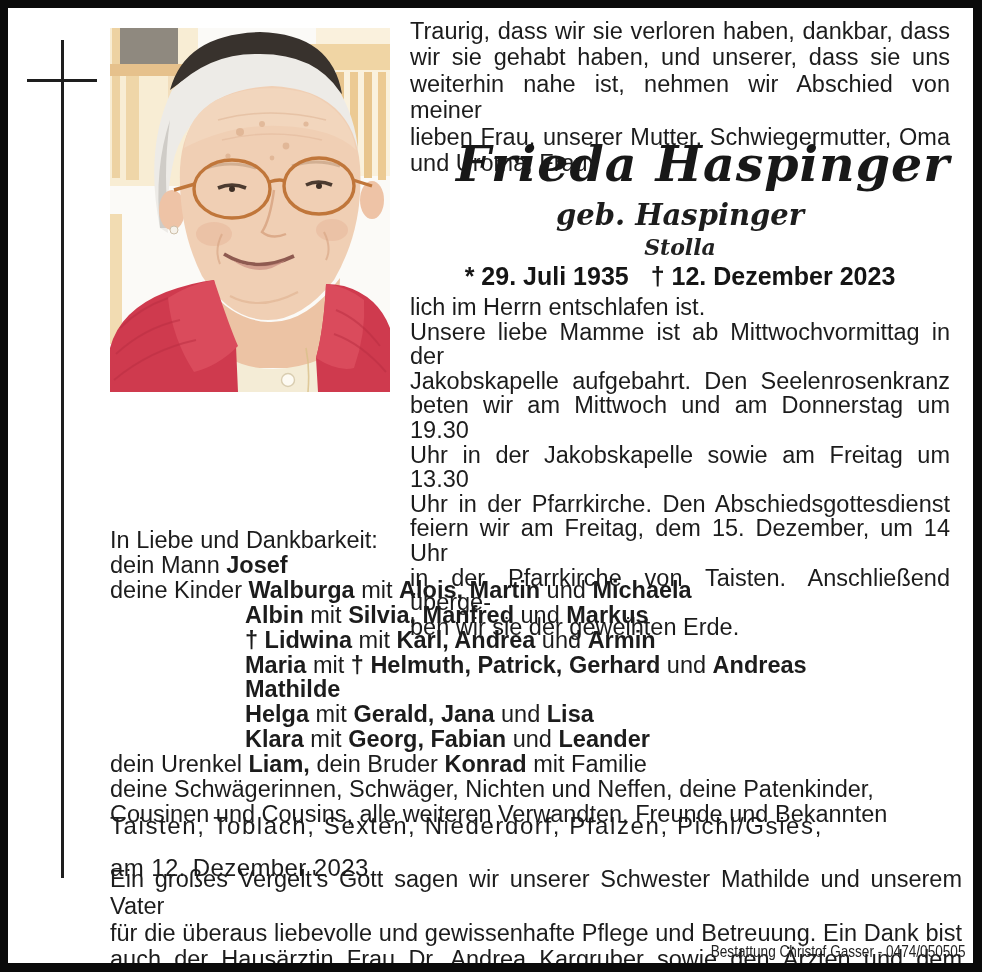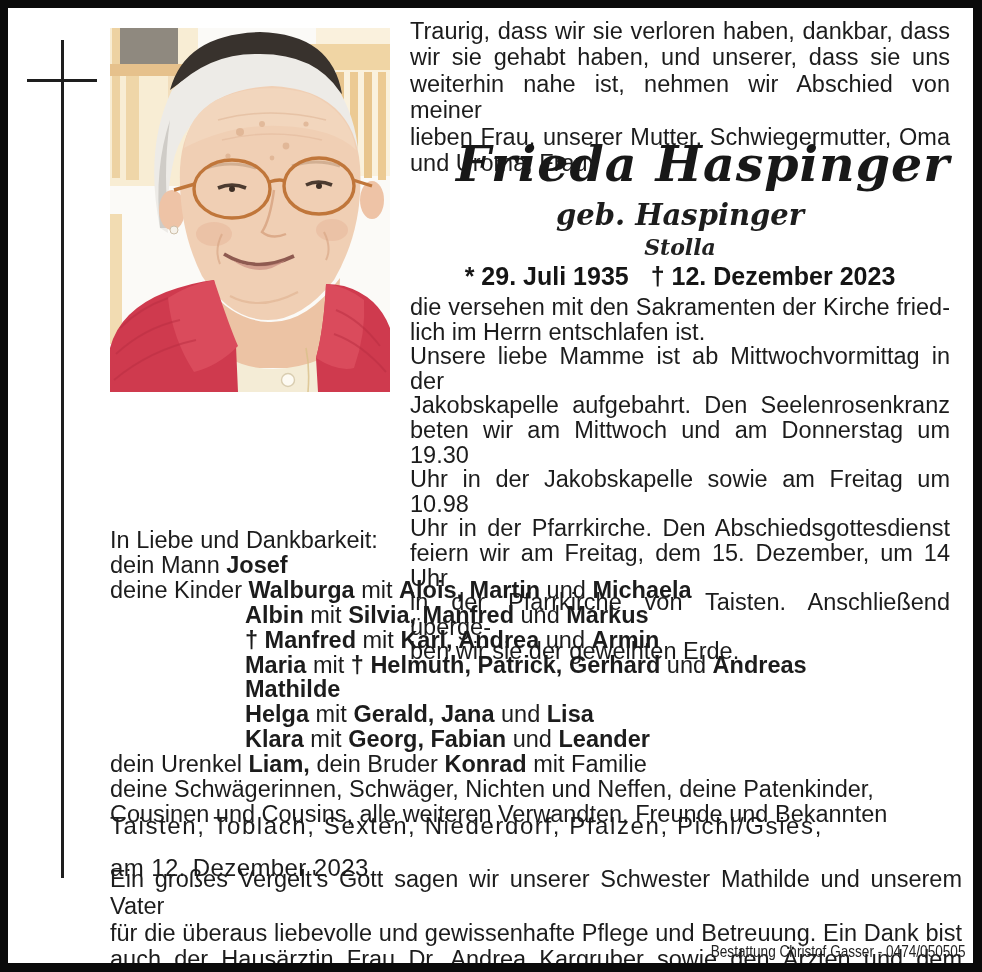--- a/index.html
+++ b/index.html
@@ -177,39 +177,38 @@
   <h1 class="abs name">Frieda Haspinger</h1>
   <div class="abs maiden">geb. Haspinger</div>
   <div class="abs vulgo">Stolla</div>
 
   <div class="abs dates">
     <span>* 29. Juli 1935</span>
     <span>† 12. Dezember 2023</span>
   </div>
 
   <div class="abs announce">
-      <div class="line just"><span>die versehen mit den Sakramenten der Kirche fried-</span></div>
       <div class="line"><span>lich im Herrn entschlafen ist.</span></div>
       <div class="line just"><span>Unsere liebe Mamme ist ab Mittwochvormittag in der</span></div>
       <div class="line just"><span>Jakobskapelle aufgebahrt. Den Seelenrosenkranz</span></div>
       <div class="line just"><span>beten wir am Mittwoch und am Donnerstag um 19.30</span></div>
-      <div class="line just"><span>Uhr in der Jakobskapelle sowie am Freitag um 10.98</span></div>
+      <div class="line just"><span>Uhr in der Jakobskapelle sowie am Freitag um 13.30</span></div>
       <div class="line just"><span>Uhr in der Pfarrkirche. Den Abschiedsgottesdienst</span></div>
       <div class="line just"><span>feiern wir am Freitag, dem 15. Dezember, um 14 Uhr</span></div>
       <div class="line just"><span>in der Pfarrkirche von Taisten. Anschließend überge-</span></div>
       <div class="line"><span>ben wir sie der geweihten Erde.</span></div>
     </div>
 
 
   <div class="abs family">
       <div class="line"><span>In Liebe und Dankbarkeit:</span></div>
       <div class="line"><span>dein Mann </span><span class="b">Josef</span></div>
       <div class="line"><span>deine Kinder </span><span class="b">Walburga</span><span> mit </span><span class="b">Alois, Martin</span><span> und </span><span class="b">Michaela</span></div>
       <div class="line ind"><span class="b">Albin</span><span> mit </span><span class="b">Silvia, Manfred</span><span> und </span><span class="b">Markus</span></div>
-      <div class="line ind"><span class="b">† Manfred</span><span> mit </span><span class="b">Karl, Andrea</span><span> und </span><span class="b">Armin</span></div>
+      <div class="line ind"><span class="b">† Lidwina</span><span> mit </span><span class="b">Karl, Andrea</span><span> und </span><span class="b">Armin</span></div>
       <div class="line ind"><span class="b">Maria</span><span> mit </span><span class="b">† Helmuth, Patrick, Gerhard</span><span> und </span><span class="b">Andreas</span></div>
       <div class="line ind"><span class="b">Mathilde</span></div>
       <div class="line ind"><span class="b">Helga</span><span> mit </span><span class="b">Gerald, Jana</span><span> und </span><span class="b">Lisa</span></div>
       <div class="line ind"><span class="b">Klara</span><span> mit </span><span class="b">Georg, Fabian</span><span> und </span><span class="b">Leander</span></div>
       <div class="line"><span>dein Urenkel </span><span class="b">Liam,</span><span> dein Bruder </span><span class="b">Konrad</span><span> mit Familie</span></div>
       <div class="line"><span>deine Schwägerinnen, Schwäger, Nichten und Neffen, deine Patenkinder,</span></div>
       <div class="line"><span>Cousinen und Cousins, alle weiteren Verwandten, Freunde und Bekannten</span></div>
     </div>
 
   <div class="abs places">

